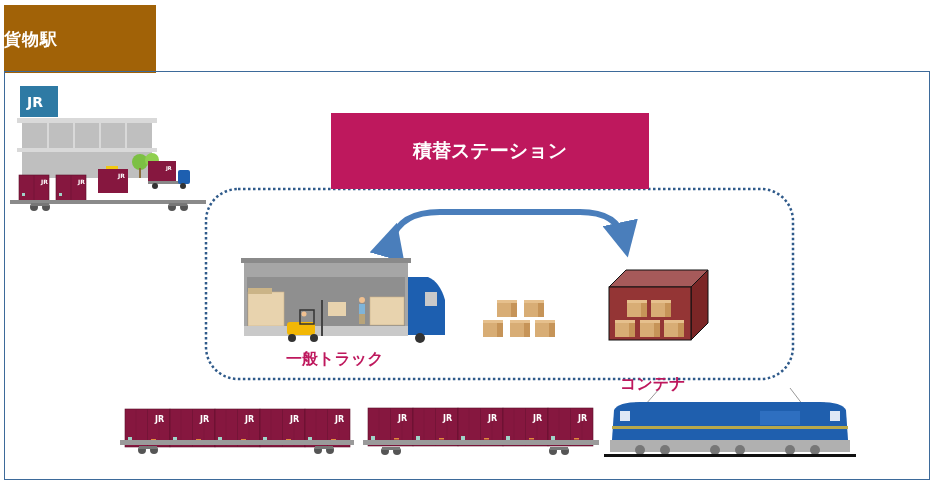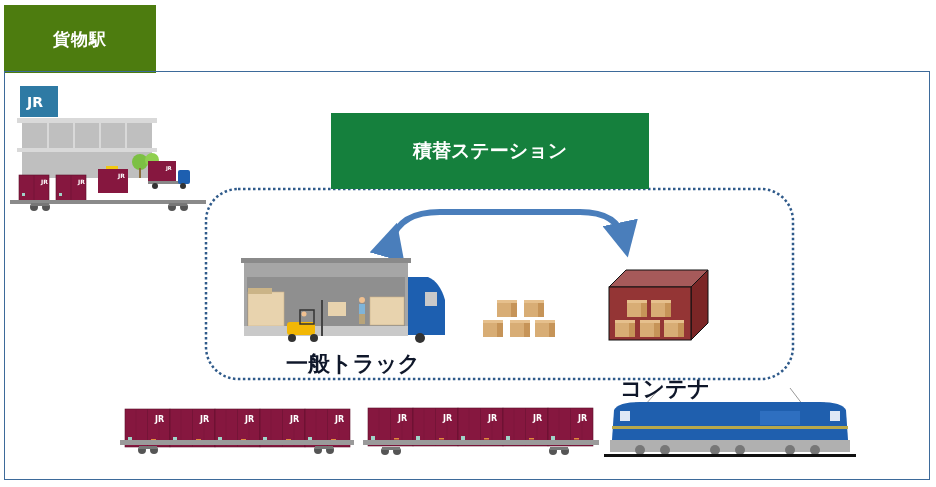--- a/index.html
+++ b/index.html
@@ -1,26 +1,26 @@
 <!DOCTYPE html>
 <html><head>
 <meta charset="utf-8">
 <style>
   html, body { margin: 0; padding: 0; background: #ffffff; }
   body { width: 936px; height: 487px; position: relative; overflow: hidden;
          font-family: "DejaVu Sans", "Liberation Sans", sans-serif; }
   .frame { position: absolute; left: 4px; top: 71px; width: 926px; height: 409px;
            border: 1.5px solid #3d6a9a; box-sizing: border-box; }
   .tab { position: absolute; left: 4px; top: 5px; width: 152px; height: 68px;
-         background: #4d7c0f; color: #fff; display: flex; align-items: center;
-         justify-content: center; font-weight: bold; font-size: 17px; letter-spacing: 1px; }
+         background: #a16207; color: #fff; display: flex; align-items: center;
+         font-weight: bold; font-size: 17px; letter-spacing: 1px; }
   .station-title { position: absolute; left: 331px; top: 113px; width: 318px; height: 76px;
-         background: #15803d; color: #fff; display: flex; align-items: center; justify-content: center;
+         background: #be185d; color: #fff; display: flex; align-items: center; justify-content: center;
          font-weight: bold; font-size: 19px; z-index: 3; }
-  .label { position: absolute; font-size: 22px; font-weight: bold; color: #0f172a; z-index: 4; }
+  .label { position: absolute; font-size: 16px; font-weight: bold; color: #be185d; z-index: 4; }
   svg.layer { position: absolute; left: 0; top: 0; }
 </style>
 </head>
 <body>
 
 <div class="tab">
   <span>貨物駅</span>
 </div>
 <div class="frame"></div>
 

